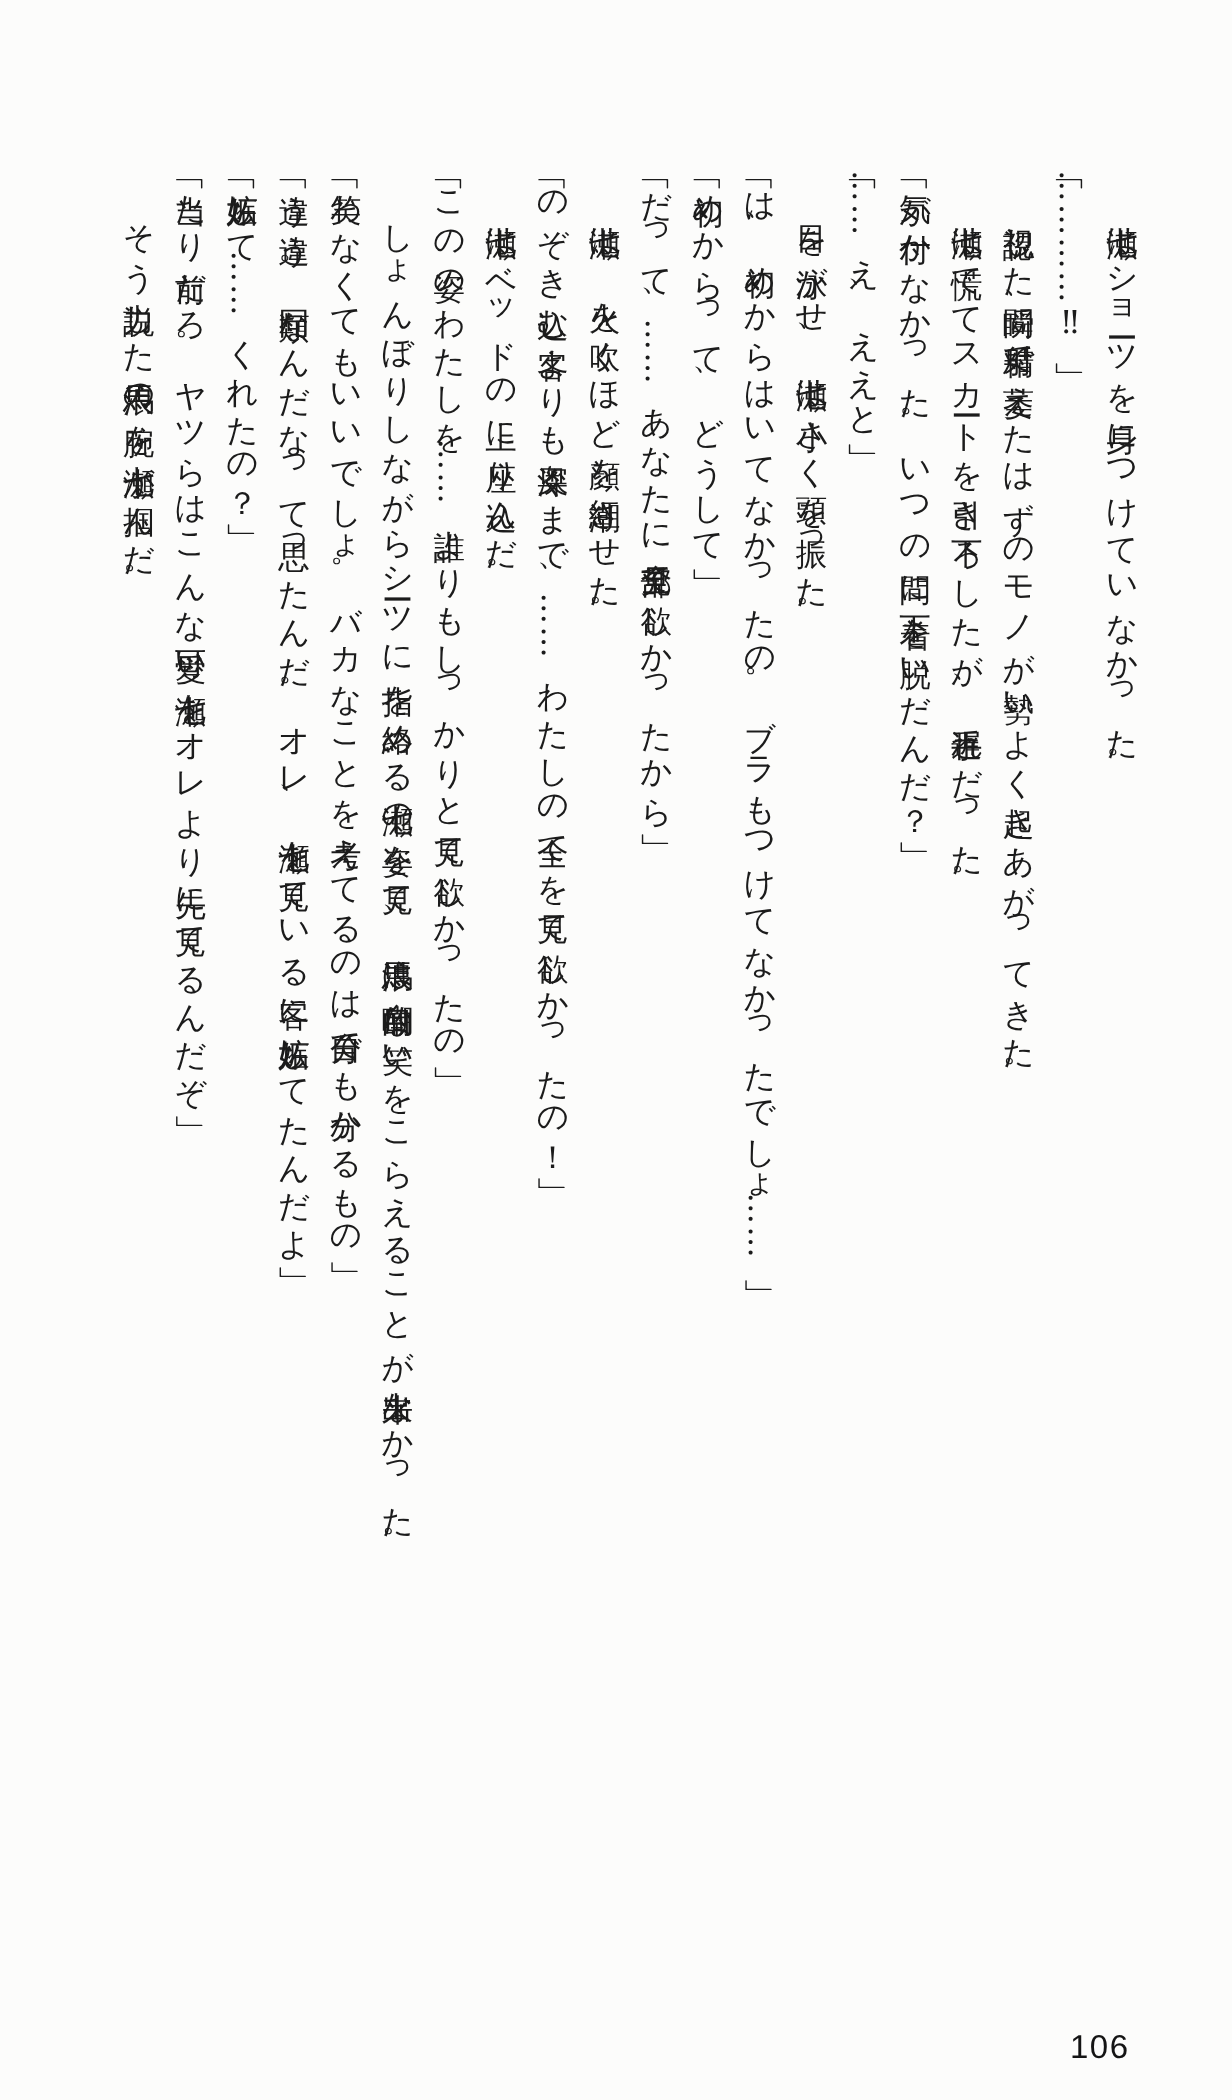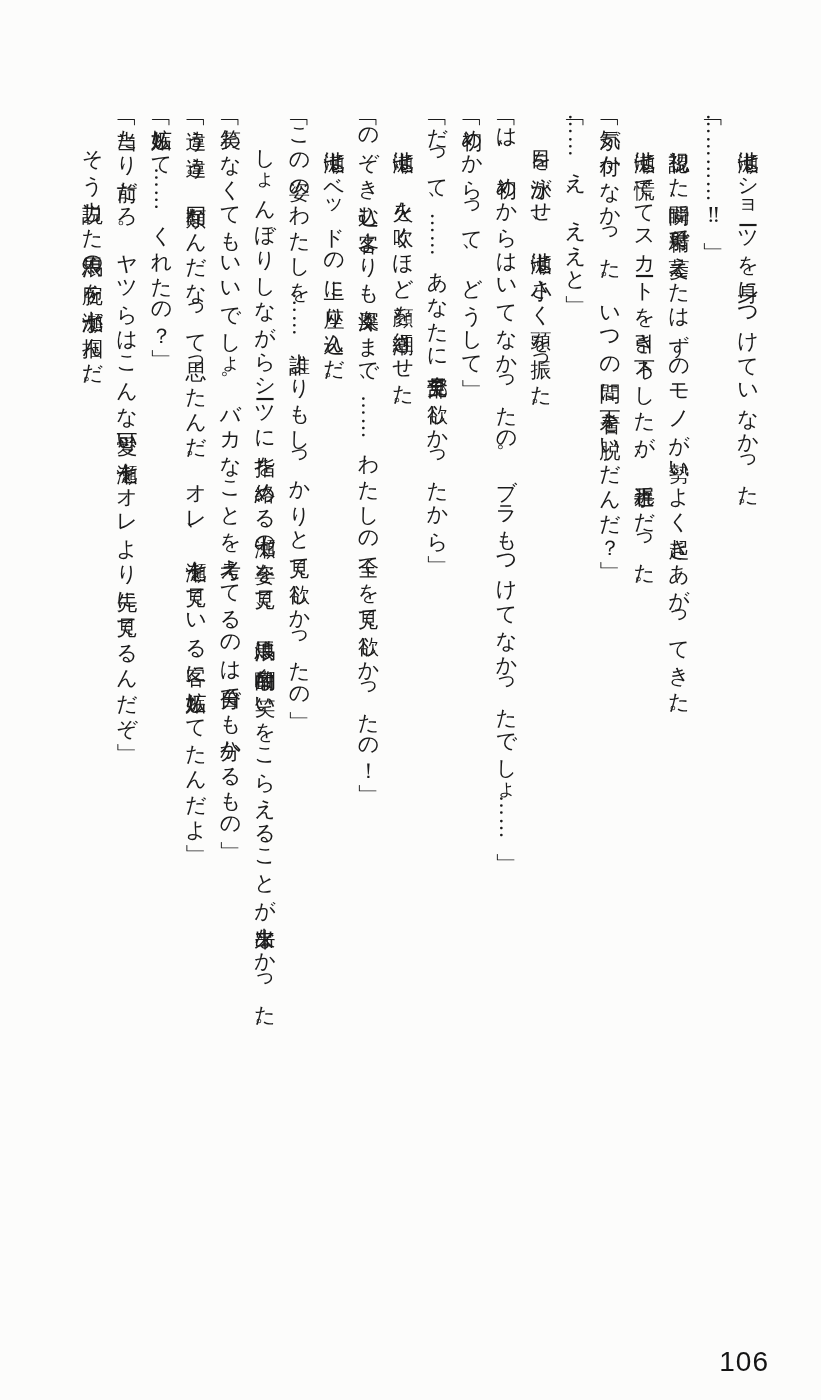--- a/index.html
+++ b/index.html
@@ -32,24 +32,24 @@
     line-height: 34.5px;
     color: #1b1b1b;
     white-space: nowrap;
   }
   .vline {
     
     max-height: 100%;
   }
   .page-number {
     position: absolute;
-    right: 52px;
+    right: 68px;
     bottom: 22px;
     font-family: "Liberation Sans", "DejaVu Sans", sans-serif;
-    font-size: 28px;
+    font-size: 22px;
     letter-spacing: 1px;
     color: #141414;
   }
 </style>
 </head>
 <body>
 
 <div class="page">
   <div class="text-block">
     <div class="vline">　七瀬はショーツを身につけていなかった。</div>

